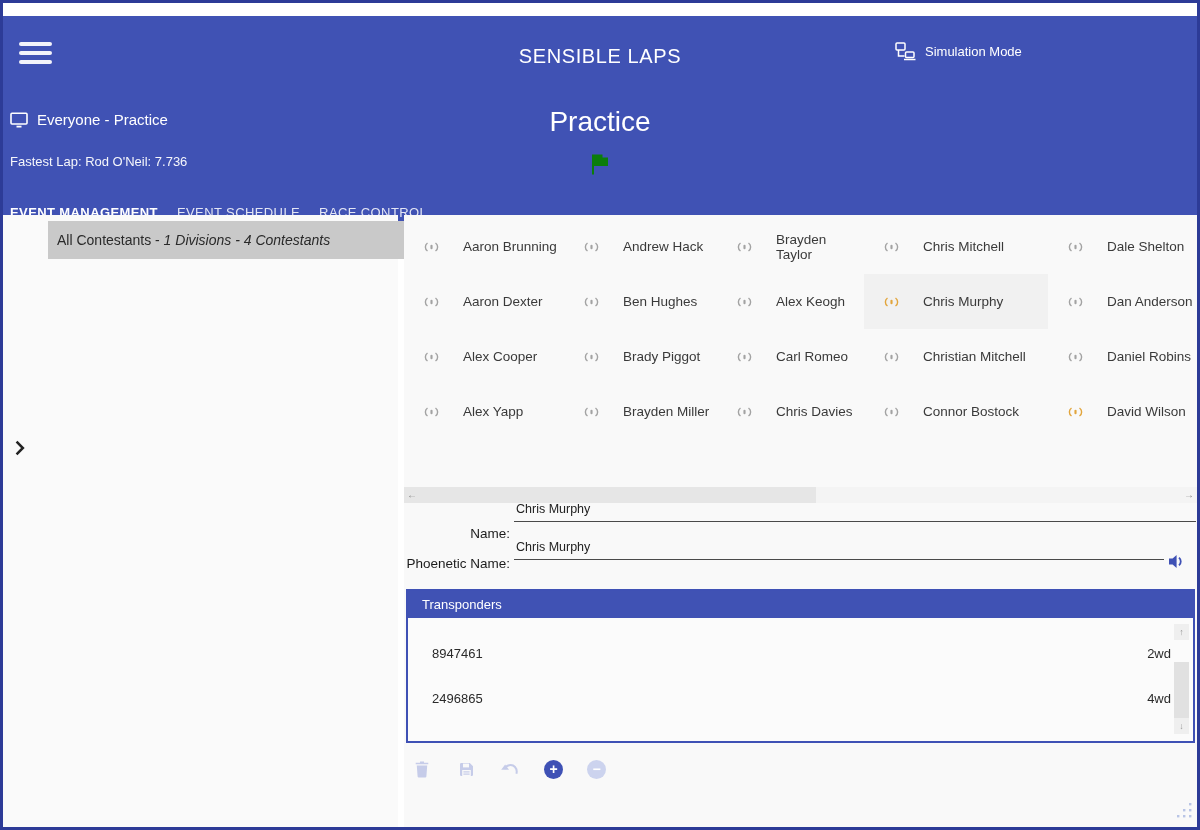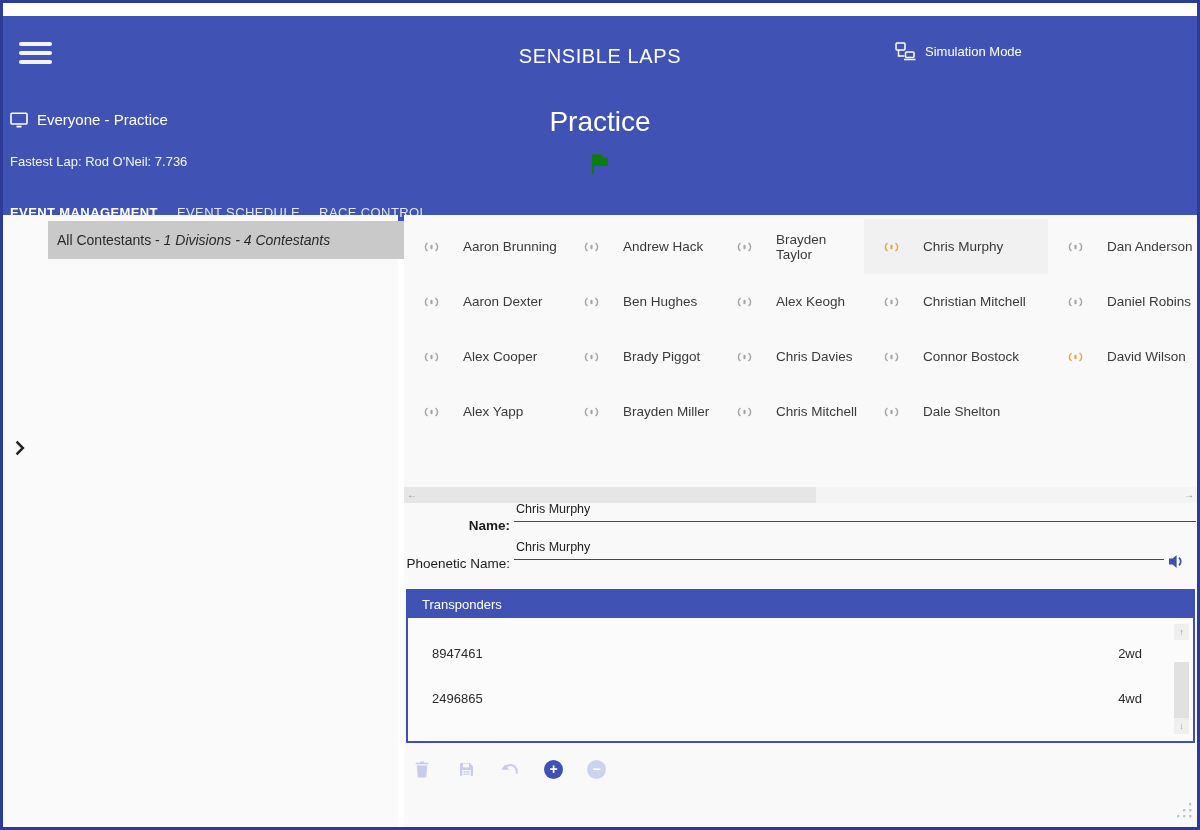--- a/index.html
+++ b/index.html
@@ -41,31 +41,31 @@
   
   #hscroll{position:absolute;left:0;top:272px;width:100%;height:16px;background:#f4f4f4;}
   #hscroll .thumb{position:absolute;left:0;top:0;width:412px;height:16px;background:#e6e6e6;}
   #hscroll .arr{position:absolute;top:0;width:16px;height:16px;color:#8b8b8b;font-size:10px;line-height:16px;text-align:center;cursor:pointer;}
   #hscroll .arr.left{left:0;}
   #hscroll .arr.right{right:0;background:#f4f4f4;}
   
   .flabel{position:absolute;left:0;width:106px;text-align:right;font-size:13.5px;color:#1c1c1c;}
   .finput{position:absolute;left:110px;height:22px;border:none;border-bottom:1px solid #4a4a4a;
     background:transparent;font-family:"Liberation Sans",sans-serif;font-size:12.5px;color:#222;padding:0 2px 3px 2px;outline:none;}
-  #name-label{top:303px;font-weight:bold;}
+  #name-label{top:311px;}
   #name-input{top:285px;width:682px;}
   #phonetic-label{top:341px;}
   #phonetic-input{top:323px;width:650px;}
   #speak-btn{position:absolute;left:764px;top:339px;width:20px;height:16px;cursor:pointer;}
   
   #tpanel{position:absolute;left:2px;right:2px;top:374px;height:154px;border:2px solid var(--accent-blue,#3f51b5);background:#fbfbfb;}
   #tpanel-header{height:27px;background:var(--header-blue,#4052b4);color:#fff;font-size:13px;line-height:27px;padding-left:14px;}
   #tlist{position:absolute;left:0;right:0;top:27px;bottom:0;padding-top:13px;}
   .trow{display:flex;align-items:center;justify-content:space-between;height:45px;
-    padding-left:24px;padding-right:51px;font-size:13px;color:#2a2a2a;cursor:pointer;}
+    padding-left:24px;padding-right:22px;font-size:13px;color:#2a2a2a;cursor:pointer;}
   #vscroll{position:absolute;right:4px;top:33px;bottom:7px;width:15px;}
   #vscroll .btn{position:absolute;left:0;width:15px;height:16px;background:#efefef;color:#9a9a9a;
     font-size:9px;line-height:16px;text-align:center;cursor:pointer;}
   #vscroll .up{top:0;}
   #vscroll .down{bottom:0;}
   #vscroll .thumb{position:absolute;left:0;top:38px;width:15px;height:58px;background:#e1e1e1;cursor:pointer;}
   
   #toolbar{position:absolute;left:8px;top:544px;display:flex;align-items:center;gap:24px;}
   .tool{width:20px;height:20px;display:flex;align-items:center;justify-content:center;cursor:pointer;color:var(--disabled-icon,#c6cce9);}
   .tool.circle{width:19px;height:19px;border-radius:50%;color:#fff;font-size:14px;line-height:19px;font-weight:bold;}
@@ -238,20 +238,30 @@
         </div>
         <div class="cell">
           <span class="ticon">
             <svg width="15" height="10" viewBox="0 0 18 12">
               <path d="M4.2 1.2 A5.8 5.8 0 0 0 4.2 10.8" fill="none" stroke="currentColor" stroke-width="1.7"></path>
               <path d="M13.8 1.2 A5.8 5.8 0 0 1 13.8 10.8" fill="none" stroke="currentColor" stroke-width="1.7"></path>
               <rect x="7.7" y="3.3" width="2.6" height="5.4" rx="1.3" fill="currentColor"></rect>
             </svg>
           </span>
           <span>Alex Keogh</span>
+        </div>
+        <div class="cell">
+          <span class="ticon">
+            <svg width="15" height="10" viewBox="0 0 18 12">
+              <path d="M4.2 1.2 A5.8 5.8 0 0 0 4.2 10.8" fill="none" stroke="currentColor" stroke-width="1.7"></path>
+              <path d="M13.8 1.2 A5.8 5.8 0 0 1 13.8 10.8" fill="none" stroke="currentColor" stroke-width="1.7"></path>
+              <rect x="7.7" y="3.3" width="2.6" height="5.4" rx="1.3" fill="currentColor"></rect>
+            </svg>
+          </span>
+          <span>Carl Romeo</span>
         </div>
         <div class="cell">
           <span class="ticon">
             <svg width="15" height="10" viewBox="0 0 18 12">
               <path d="M4.2 1.2 A5.8 5.8 0 0 0 4.2 10.8" fill="none" stroke="currentColor" stroke-width="1.7"></path>
               <path d="M13.8 1.2 A5.8 5.8 0 0 1 13.8 10.8" fill="none" stroke="currentColor" stroke-width="1.7"></path>
               <rect x="7.7" y="3.3" width="2.6" height="5.4" rx="1.3" fill="currentColor"></rect>
             </svg>
           </span>
           <span>Chris Davies</span>

